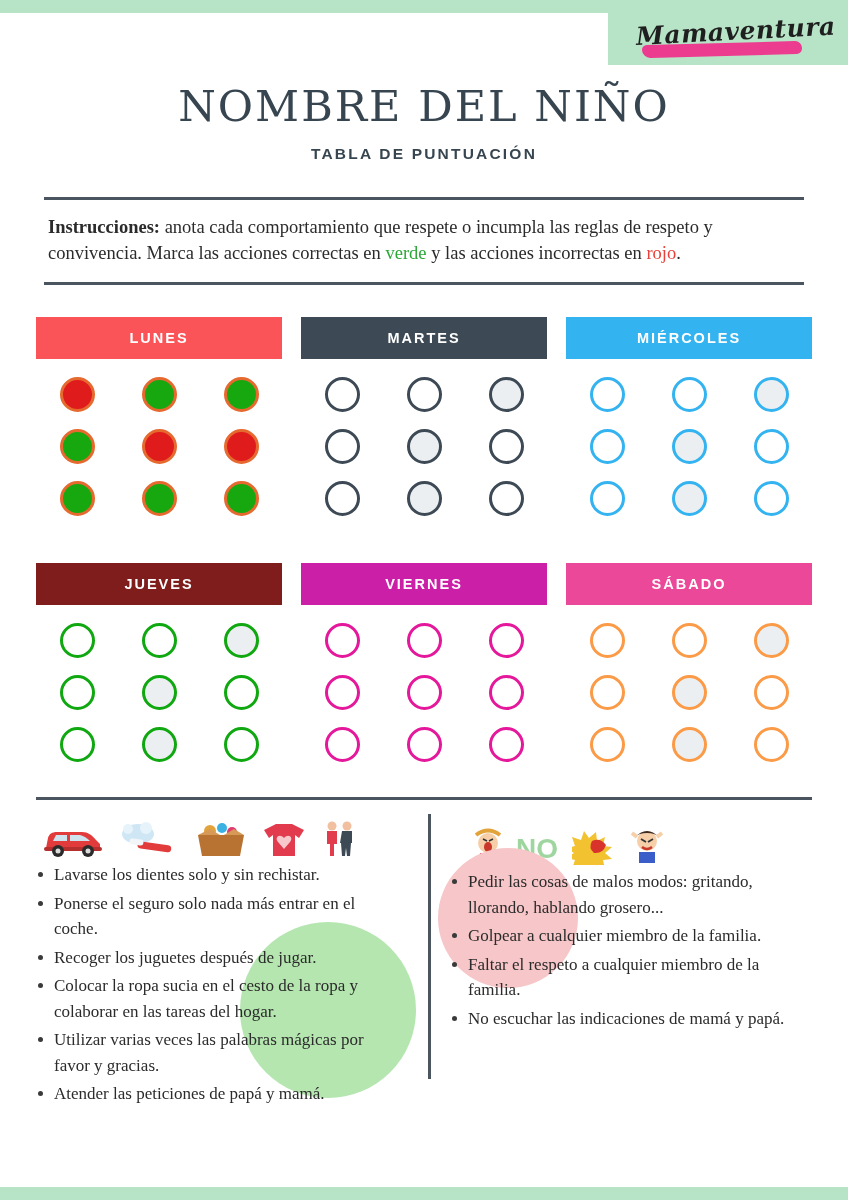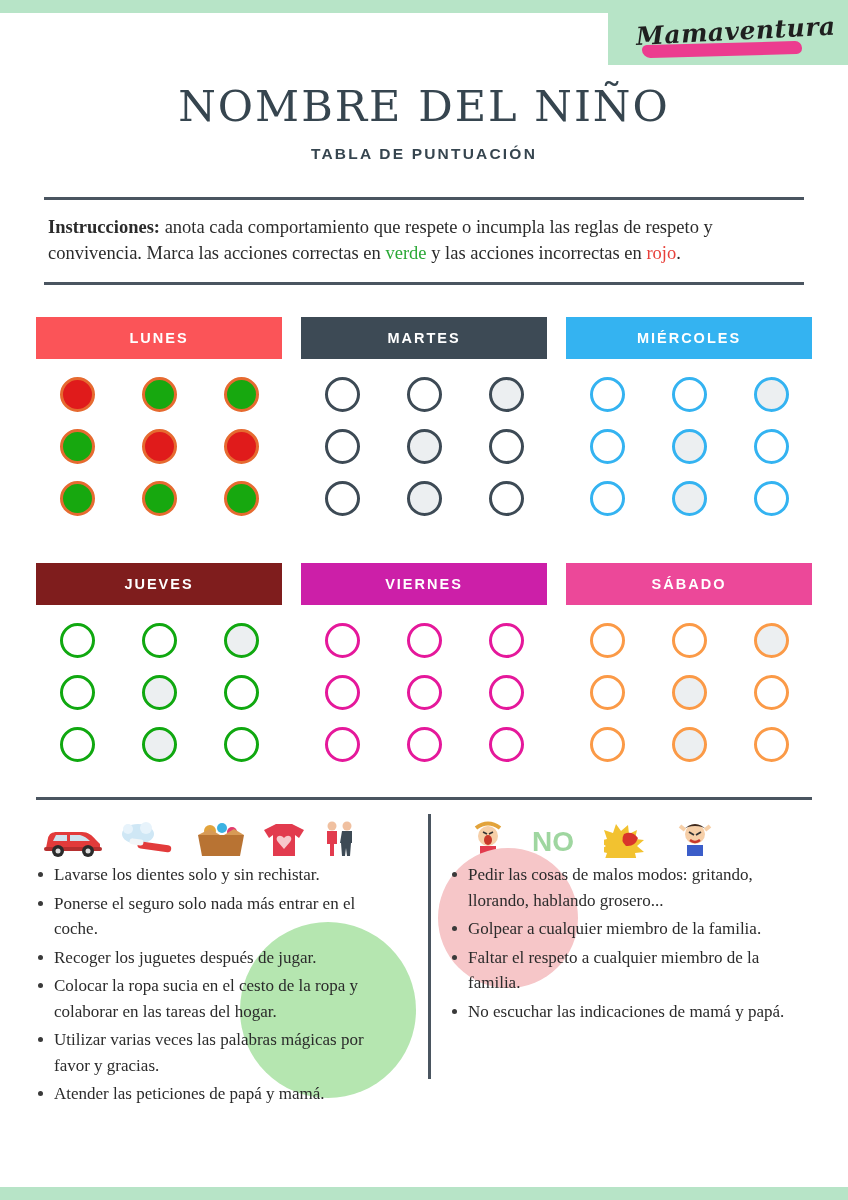--- a/index.html
+++ b/index.html
@@ -189,21 +189,21 @@
     background: #4a5560;
   }
 
   .icon-strip {
     display: flex;
     align-items: flex-end;
     gap: 14px;
     height: 46px;
     padding: 12px 0 2px 6px;
   }
-  .icon-strip.right { gap: 22px; padding-left: 18px; }
+  .icon-strip.right { gap: 6px; padding-left: 18px; margin-top: 7px; }
 
   .blob {
     position: absolute;
     border-radius: 50%;
     z-index: 0;
   }
   .blob-green {
     width: 176px; height: 176px;
     background: #b5e6b0;
     left: 204px; top: 122px;

